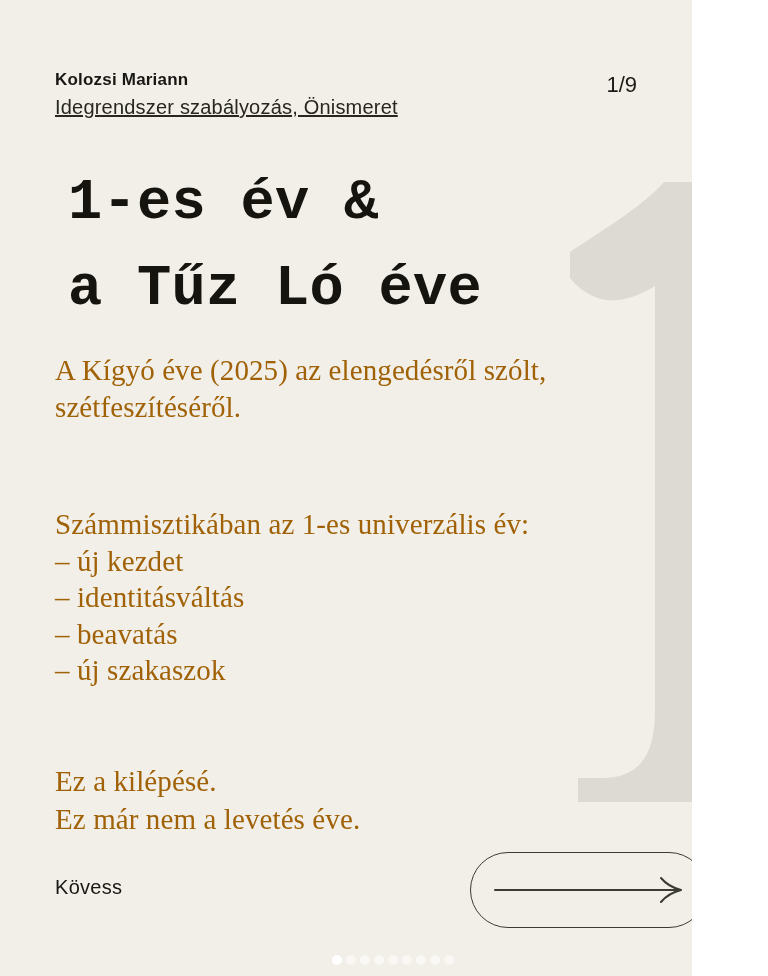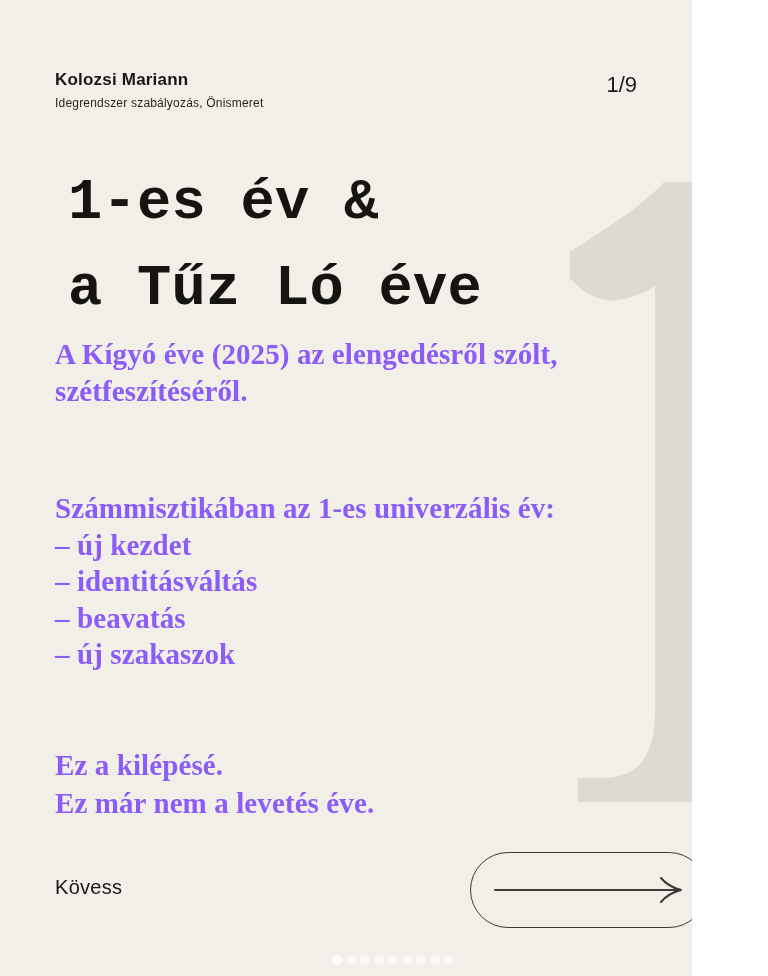--- a/index.html
+++ b/index.html
@@ -15,35 +15,35 @@
   .watermark{
     position:absolute;top:180px;left:558px;width:210px;height:650px;
     pointer-events:none;
   }
   
   .header{
     position:absolute;top:70px;left:55px;right:55px;
     display:flex;justify-content:space-between;align-items:flex-start;
   }
   .author-name{font-size:17px;font-weight:700;color:#181714;letter-spacing:.2px;}
-  .author-subtitle{font-size:12px;font-weight:400;color:#27261f;margin-top:6px;letter-spacing:.2px;}
+  .author-subtitle{font-size:20px;font-weight:400;color:#27261f;margin-top:6px;letter-spacing:.2px;text-decoration:underline;}
   .page-indicator{font-size:22px;font-weight:400;color:#1c1b18;margin-top:2px;}
   
   .title{
     position:absolute;top:144px;left:52px;
     font-family:"Liberation Serif",serif;
     font-size:57px;font-weight:600;line-height:86px;
     color:#15140f;letter-spacing:.3px;
   }
   
   .serif-block{
     position:absolute;left:55px;
     font-family:"Liberation Serif",serif;
-    font-size:29px;font-weight:700;
-    color:#8b5cf6;letter-spacing:.1px;
+    font-size:29px;font-weight:400;
+    color:#a16207;letter-spacing:.1px;margin-top:16px;
   }
   .para1{top:336px;line-height:37px;}
   .listing{top:490px;line-height:36.5px;}
   .closing{top:746px;line-height:38px;}
   
   .follow-label{
     position:absolute;left:55px;top:876px;
     font-size:20px;color:#181714;letter-spacing:.3px;
   }
   .next-pill{

